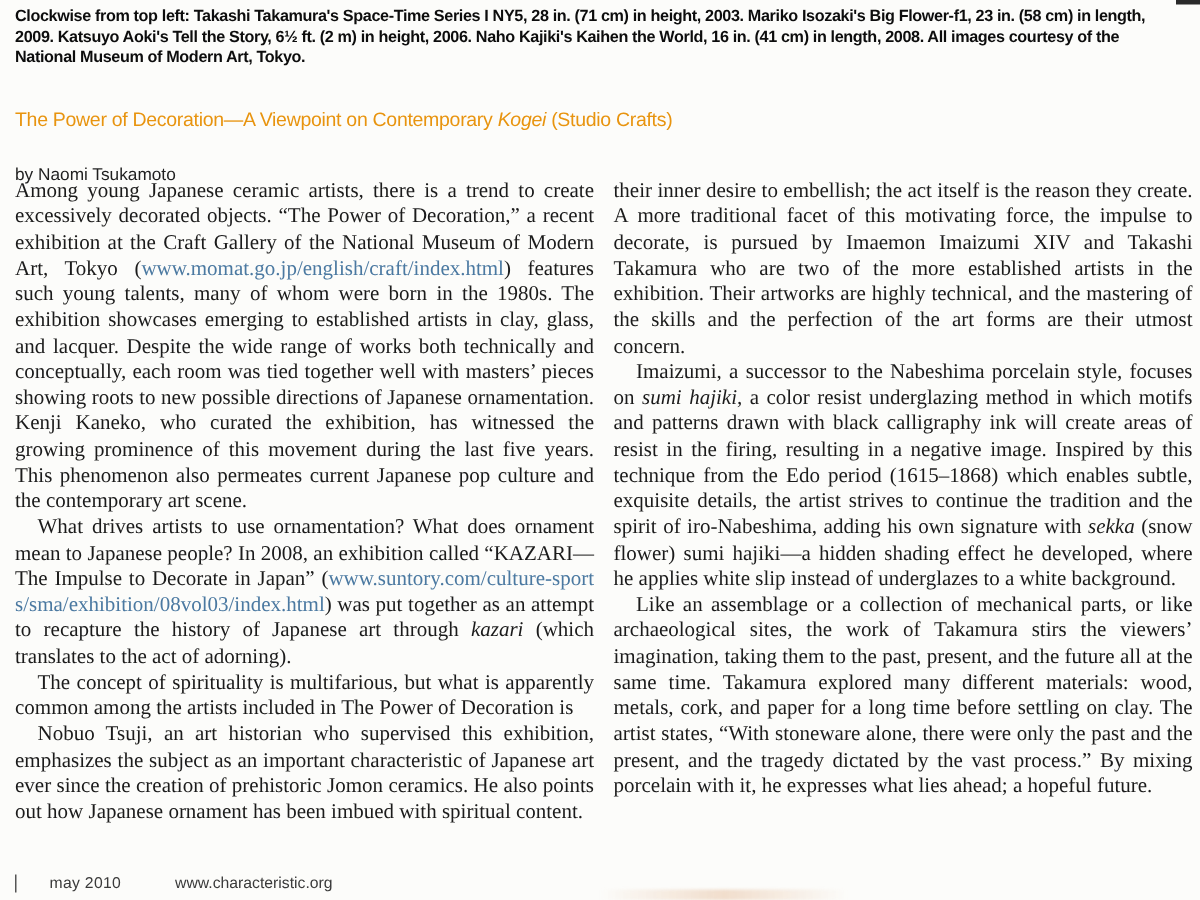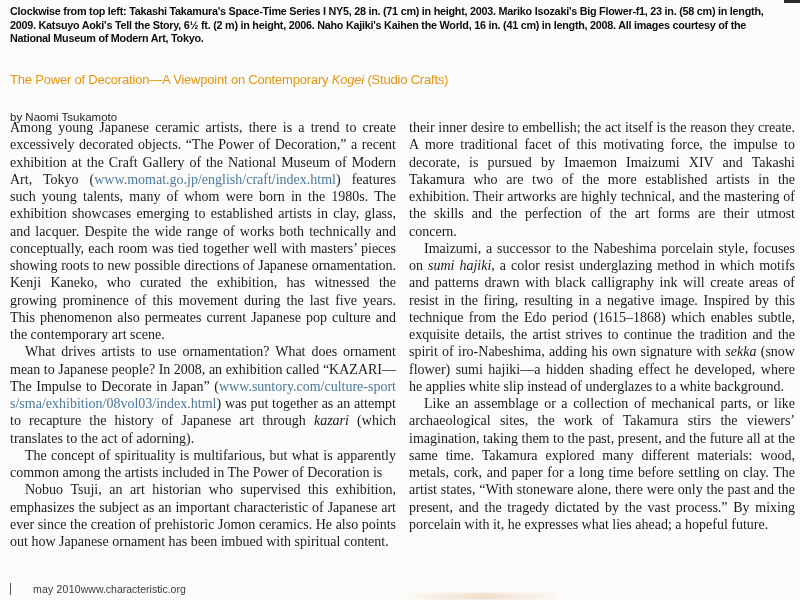--- a/index.html
+++ b/index.html
@@ -93,21 +93,21 @@
     font-size: 10.5px;
     color: #3a3a3a;
   }
   .footer .rule {
     display: inline-block;
     width: 1px;
     height: 12px;
     background: #555;
     margin-right: 22px;
   }
-  .footer .issue { letter-spacing: 0.2px; }
+  .footer .issue { margin-right: 36px; letter-spacing: 0.2px; }
   .footer a { color: #3a3a3a; text-decoration: none; cursor: pointer; }
 
   
   .corner-mark {
     position: absolute;
     top: 0;
     right: 0;
     width: 16px;
     height: 3px;
     background: #2a2a2a;

